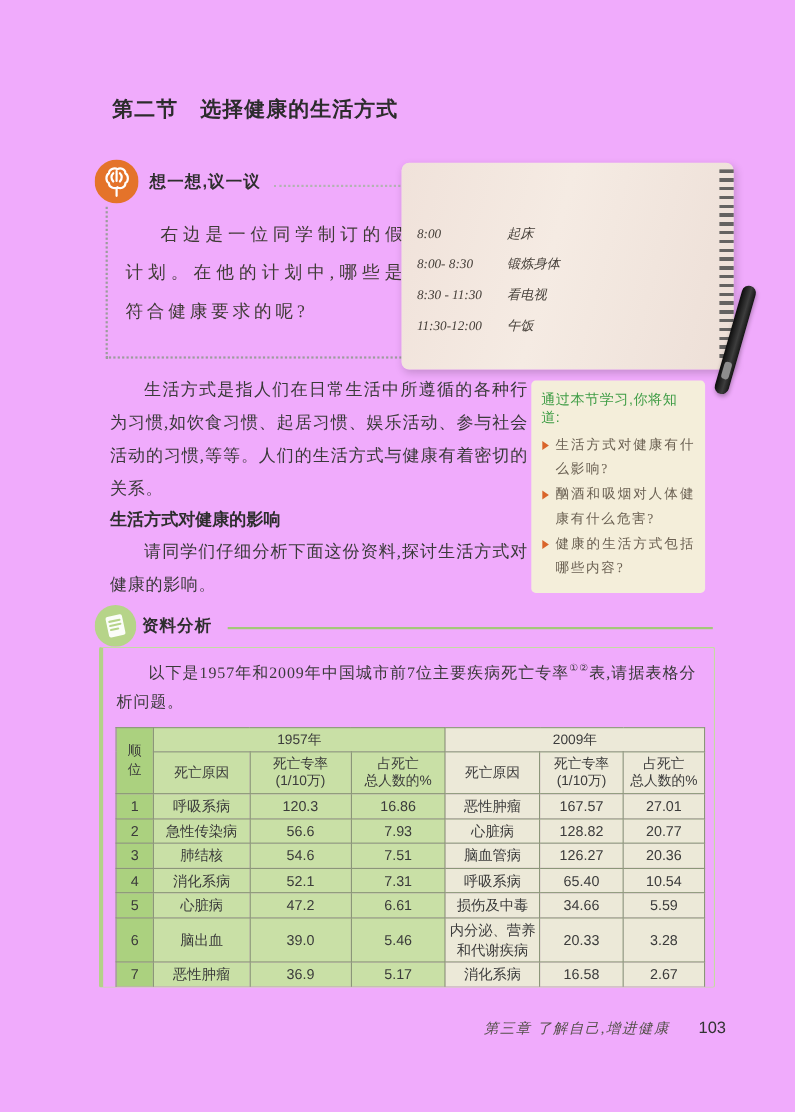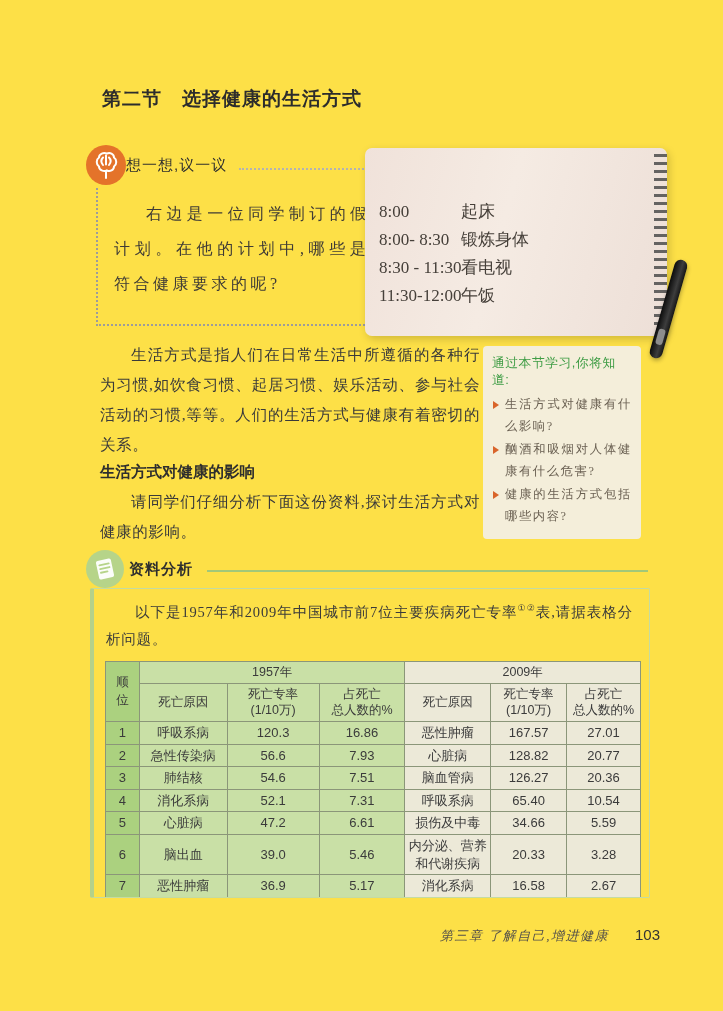--- a/index.html
+++ b/index.html
@@ -1,33 +1,33 @@
 <!DOCTYPE html>
 <html><head>
 <meta charset="utf-8">
 <style>
   * { margin:0; padding:0; box-sizing:border-box; }
   html,body { background:#fff; }
   .page {
     position:relative; width:723px; height:1011px; margin:0 auto;
-    background:#fde047; overflow:hidden;
+    background:#f0abfc; overflow:hidden;
     font-family:"Liberation Serif", serif; color:#3a3a3a;
   }
   
   .section-title {
     position:absolute; left:102px; top:86px;
     font-family:"Liberation Sans", sans-serif; font-weight:bold;
     font-size:19px; color:#2c2c2c; letter-spacing:1px;
   }
   
   .think-header { position:absolute; left:86px; top:145px; width:562px; display:flex; align-items:center; }
   .think-icon { width:40px; height:40px; flex:0 0 40px; }
   .think-title {
-    font-family:"Liberation Sans", sans-serif; font-weight:normal;
-    font-size:15px; color:#2e2e2e; letter-spacing:1px;
+    font-family:"Liberation Sans", sans-serif; font-weight:bold;
+    font-size:15px; color:#2e2e2e; margin-left:10px; letter-spacing:1px;
   }
   .think-dotline { flex:1; border-bottom:2px dotted #b3b3b3; margin:8px 0 0 12px; }
   .think-box {
     position:absolute; left:96px; top:188px; width:552px; height:138px;
     border-left:2px dotted #9c9c9c; border-bottom:2px dotted #9c9c9c;
   }
   .think-text {
     position:absolute; left:16px; top:8px; width:276px;
     font-size:16px; line-height:2.2; letter-spacing:3.5px;
     text-indent:2em; color:#3f3b36; text-align:justify;
@@ -40,21 +40,21 @@
     display:flex;
   }
   .nb-page { flex:1; padding-top:50px; }
   .nb-left  { padding-left:14px; }
   .nb-right { padding-left:10px; }
   .nb-spiral {
     width:13px; margin:6px 0;
     background:repeating-linear-gradient(180deg,#4c4c4c 0 3px,rgba(0,0,0,0) 3px 8px);
     opacity:0.85;
   }
-  .sched-row { display:flex; font-size:17px; line-height:28px; color:#46403a; white-space:nowrap; }
+  .sched-row { display:flex; font-size:12px; line-height:28px; color:#46403a; white-space:nowrap;font-style:italic; }
   .nb-left  .sched-time { width:82px; }
   .nb-right .sched-time { width:88px; }
   .pen {
     position:absolute; right:-8px; bottom:-24px; width:13px; height:102px;
     background:linear-gradient(90deg,#0c0c0c,#3d3d3d 60%,#161616);
     border-radius:7px; transform:rotate(16deg); box-shadow:1px 2px 4px rgba(0,0,0,0.3);
   }
   .pen-clip { position:absolute; left:3px; bottom:14px; width:7px; height:16px; background:#8d8d8d; border-radius:3px; }
   
   .para {

